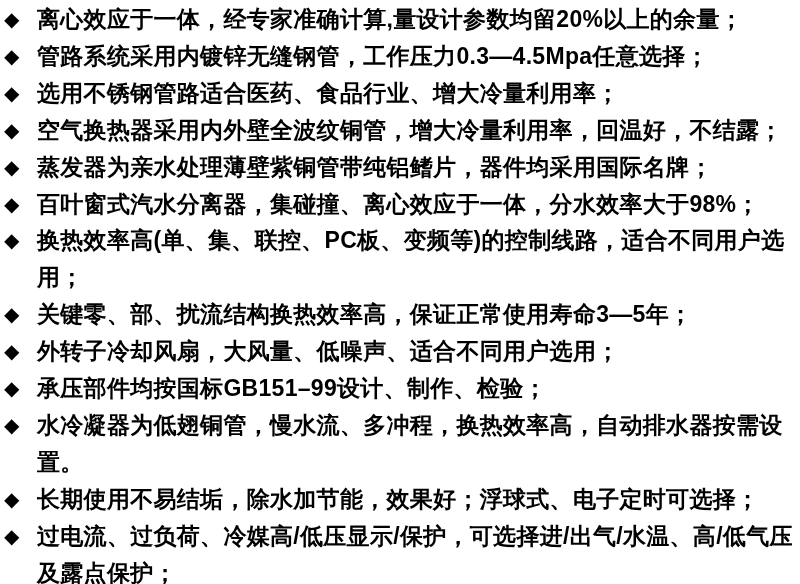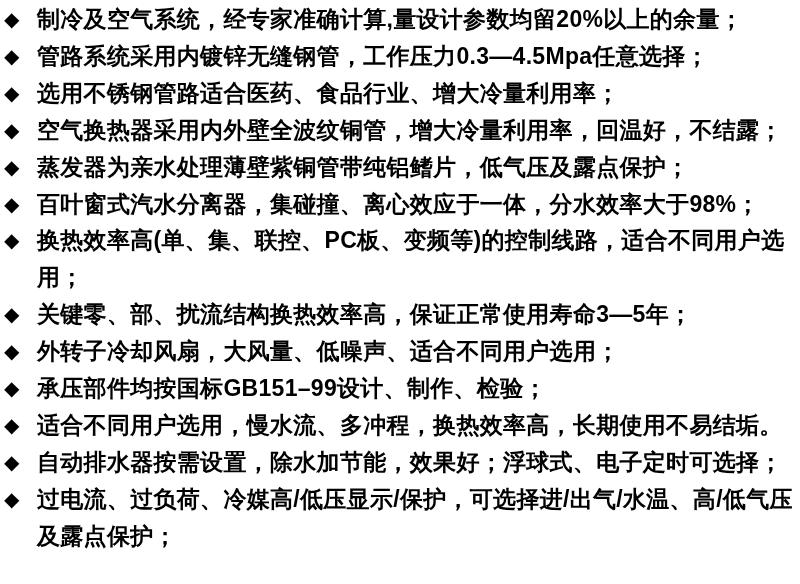--- a/index.html
+++ b/index.html
@@ -39,37 +39,37 @@
     letter-spacing: 0.3px;
     word-break: break-all;
   }
 </style>
 </head>
 <body>
 
 <ul class="feature-list">
   <li class="feature-item">
     <span class="bullet">◆</span>
-    <span class="feature-text">制冷及空气系统，经专家准确计算,量设计参数均留20%以上的余量；</span>
+    <span class="feature-text">离心效应于一体，经专家准确计算,量设计参数均留20%以上的余量；</span>
   </li>
   <li class="feature-item">
     <span class="bullet">◆</span>
     <span class="feature-text">管路系统采用内镀锌无缝钢管，工作压力0.3—4.5Mpa任意选择；</span>
   </li>
   <li class="feature-item">
     <span class="bullet">◆</span>
     <span class="feature-text">选用不锈钢管路适合医药、食品行业、增大冷量利用率；</span>
   </li>
   <li class="feature-item">
     <span class="bullet">◆</span>
     <span class="feature-text">空气换热器采用内外壁全波纹铜管，增大冷量利用率，回温好，不结露；</span>
   </li>
   <li class="feature-item">
     <span class="bullet">◆</span>
-    <span class="feature-text">蒸发器为亲水处理薄壁紫铜管带纯铝鳍片，低气压及露点保护；</span>
+    <span class="feature-text">蒸发器为亲水处理薄壁紫铜管带纯铝鳍片，器件均采用国际名牌；</span>
   </li>
   <li class="feature-item">
     <span class="bullet">◆</span>
     <span class="feature-text">百叶窗式汽水分离器，集碰撞、离心效应于一体，分水效率大于98%；</span>
   </li>
   <li class="feature-item">
     <span class="bullet">◆</span>
     <span class="feature-text">换热效率高(单、集、联控、PC板、变频等)的控制线路，适合不同用户选用；</span>
   </li>
   <li class="feature-item">
@@ -79,24 +79,24 @@
   <li class="feature-item">
     <span class="bullet">◆</span>
     <span class="feature-text">外转子冷却风扇，大风量、低噪声、适合不同用户选用；</span>
   </li>
   <li class="feature-item">
     <span class="bullet">◆</span>
     <span class="feature-text">承压部件均按国标GB151–99设计、制作、检验；</span>
   </li>
   <li class="feature-item">
     <span class="bullet">◆</span>
-    <span class="feature-text">适合不同用户选用，慢水流、多冲程，换热效率高，长期使用不易结垢。</span>
+    <span class="feature-text">水冷凝器为低翅铜管，慢水流、多冲程，换热效率高，自动排水器按需设置。</span>
   </li>
   <li class="feature-item">
     <span class="bullet">◆</span>
-    <span class="feature-text">自动排水器按需设置，除水加节能，效果好；浮球式、电子定时可选择；</span>
+    <span class="feature-text">长期使用不易结垢，除水加节能，效果好；浮球式、电子定时可选择；</span>
   </li>
   <li class="feature-item">
     <span class="bullet">◆</span>
     <span class="feature-text">过电流、过负荷、冷媒高/低压显示/保护，可选择进/出气/水温、高/低气压及露点保护；</span>
   </li>
 
 </ul>
 
 </body></html>

